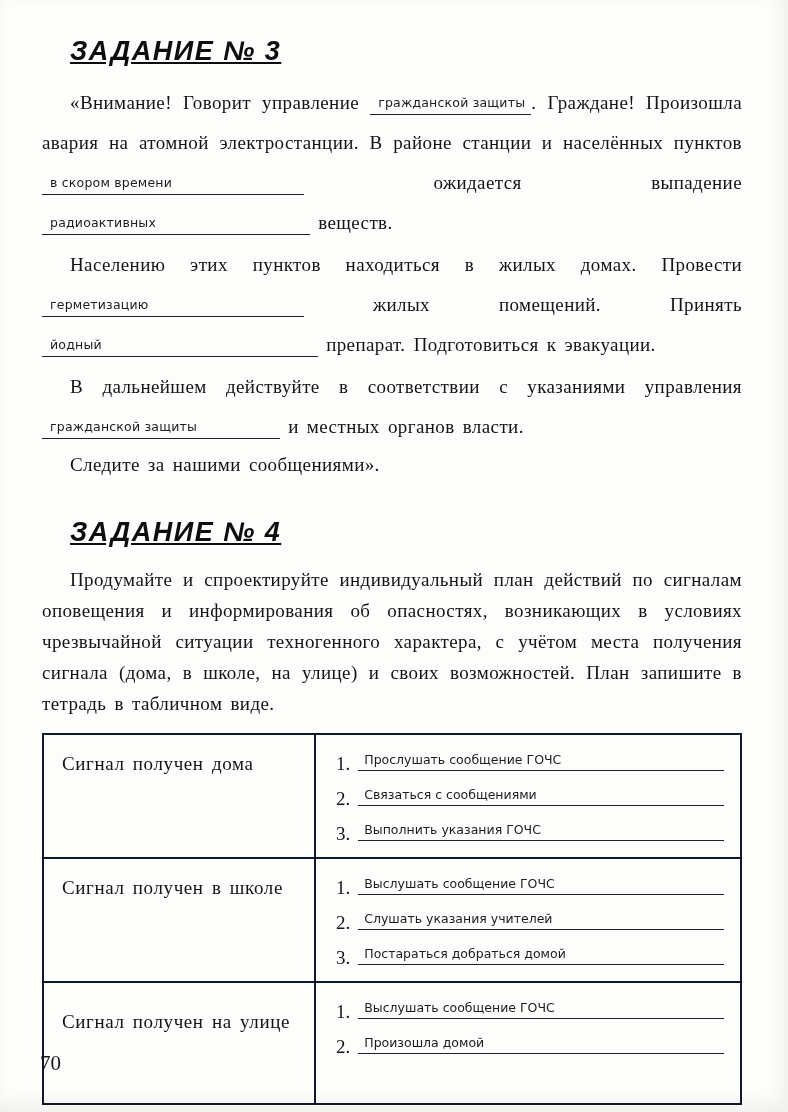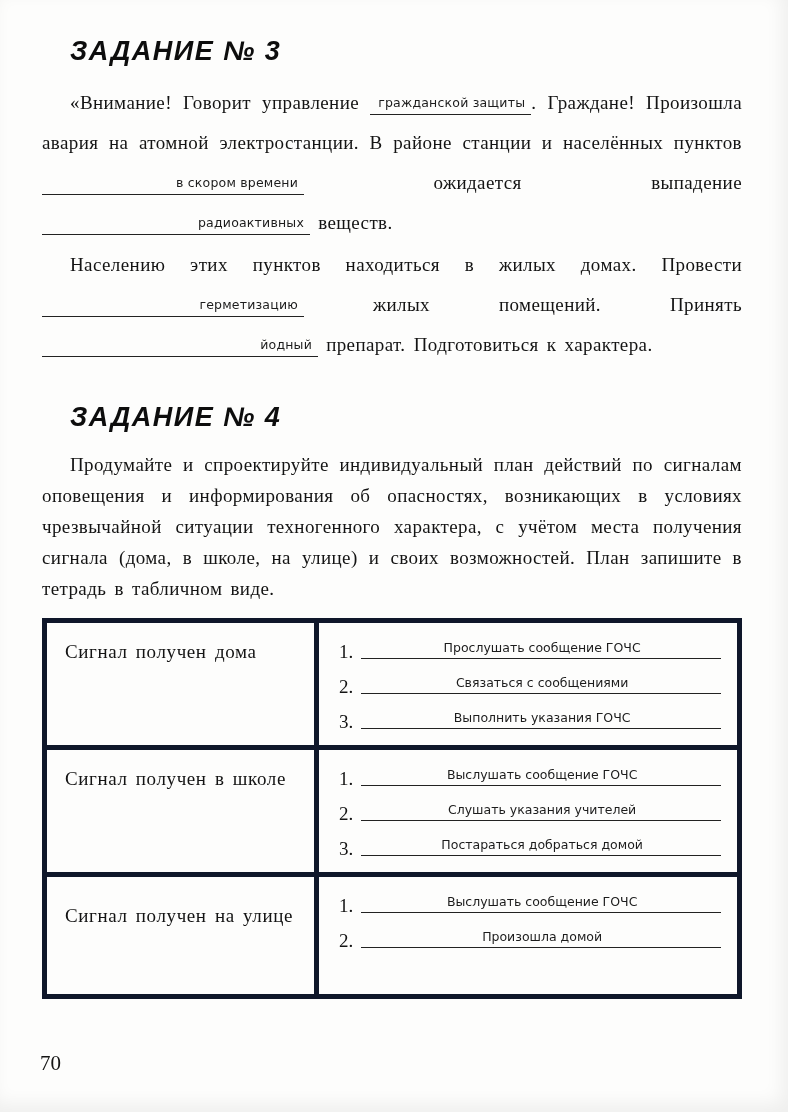--- a/index.html
+++ b/index.html
@@ -20,38 +20,39 @@
 
   .task-heading {
     font-family: "Liberation Sans", sans-serif;
     font-weight: bold;
     font-style: italic;
     font-size: 27px;
     letter-spacing: 1.5px;
     color: #0d0d0d;
     margin-left: 28px;
     margin-bottom: 16px;
+    text-decoration: underline;
   }
 
   p.body {
     font-size: 19px;
     line-height: 31px;
     text-align: justify;
     text-indent: 28px;
     letter-spacing: 0.4px;
     word-spacing: 3px;
     color: #141414;
   }
   p.body.with-blanks { line-height: 40px; }
   p.body + p.body { margin-top: 2px; }
 
   .blank {
     display: inline-block;
     border-bottom: 1.6px solid #222;
-    text-align: right;
+    text-align: left;
     text-indent: 0;
     padding: 0 6px 2px 8px;
     line-height: 1;
     vertical-align: baseline;
     letter-spacing: 0.2px;
     word-spacing: 0;
   }
   .blank .answer {
     font-family: "DejaVu Sans", sans-serif;
     font-size: 12.5px;
@@ -63,21 +64,21 @@
 
   .heading-4 { margin-top: 37px; }
 
   .plan-table {
     width: 700px;
     border-collapse: collapse;
     margin-top: 14px;
     table-layout: fixed;
   }
   .plan-table td {
-    border: 5px solid #0f172a;
+    border: 2px solid #0f172a;
     vertical-align: top;
   }
   .label-cell {
     width: 272px;
     padding: 18px 10px 0 18px;
   }
   .label-cell .row-label {
     font-size: 19px;
     letter-spacing: 0.6px;
     word-spacing: 3px;
@@ -99,21 +100,20 @@
     margin-right: 8px;
     line-height: 1;
     position: relative;
     top: 2px;
   }
   .item-line {
     flex: 1;
     border-bottom: 1.5px solid #222;
     padding: 0 4px 3px 6px;
     line-height: 1;
-    text-align: center;
   }
   .item-line .answer {
     font-family: "DejaVu Sans", sans-serif;
     font-size: 12.5px;
     color: #1c1c1c;
     white-space: nowrap;
   }
 
   .page-number {
     position: absolute;
@@ -126,24 +126,26 @@
 </head>
 <body>
 
 <div class="page">
 
   <div class="task-heading">ЗАДАНИЕ № 3</div>
 
 
   <p class="body with-blanks"><span>«Внимание! Говорит управление </span><span class="blank" style="min-width:152px"><span class="answer">гражданской защиты</span></span><span>. Граждане! Произошла авария на атомной электростанции. В районе станции и населённых пунктов </span><span class="blank" style="min-width:262px"><span class="answer">в скором времени</span></span><span> ожидается выпадение </span><span class="blank" style="min-width:268px"><span class="answer">радиоактивных</span></span><span> веществ.</span></p>
 
-  <p class="body with-blanks"><span>Населению этих пунктов находиться в жилых домах. Провести </span><span class="blank" style="min-width:262px"><span class="answer">герметизацию</span></span><span> жилых помещений. Принять </span><span class="blank" style="min-width:276px"><span class="answer">йодный</span></span><span> препарат. Подготовиться к характера.</span></p>
-
-
-
+  <p class="body with-blanks"><span>Населению этих пунктов находиться в жилых домах. Провести </span><span class="blank" style="min-width:262px"><span class="answer">герметизацию</span></span><span> жилых помещений. Принять </span><span class="blank" style="min-width:276px"><span class="answer">йодный</span></span><span> препарат. Подготовиться к эвакуации.</span></p>
+
+
+  <p class="body with-blanks"><span>В дальнейшем действуйте в соответствии с указаниями управления </span><span class="blank" style="min-width:238px"><span class="answer">гражданской защиты</span></span><span> и местных органов власти.</span></p>
+
+  <p class="body"><span>Следите за нашими сообщениями».</span></p>
 
   <div class="task-heading heading-4">ЗАДАНИЕ № 4</div>
 
   <p class="body"><span>Продумайте и спроектируйте индивидуальный план действий по сигналам оповещения и информирования об опасностях, возникающих в условиях чрезвычайной ситуации техногенного характера, с учётом места получения сигнала (дома, в школе, на улице) и своих возможностей. План запишите в тетрадь в табличном виде.</span></p>
 
   <table class="plan-table">
     <tbody>
       <tr>
         <td class="label-cell">
           <div class="row-label">Сигнал получен дома</div>

